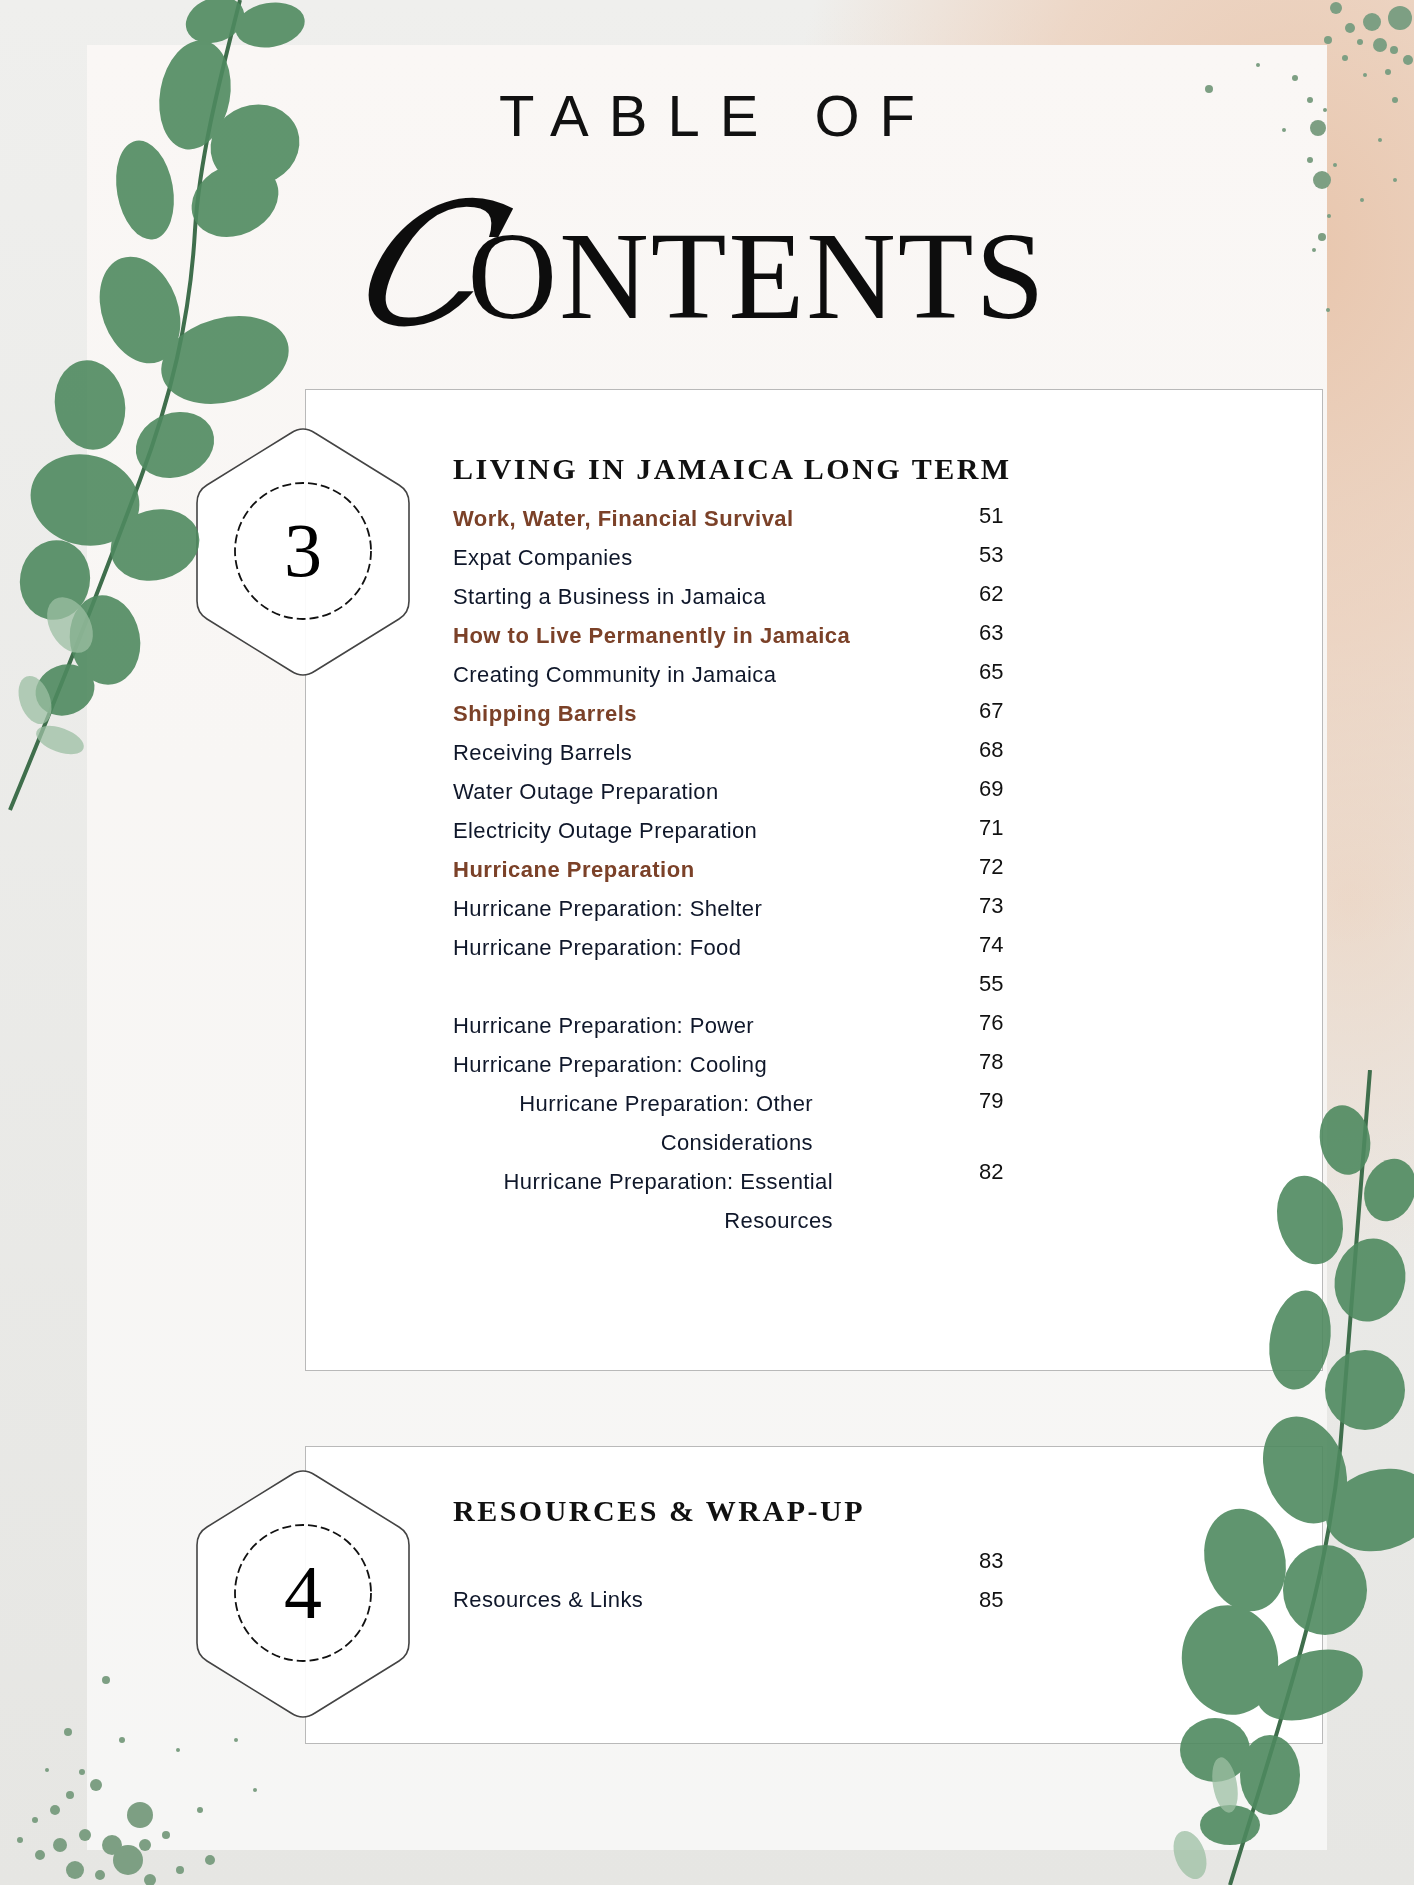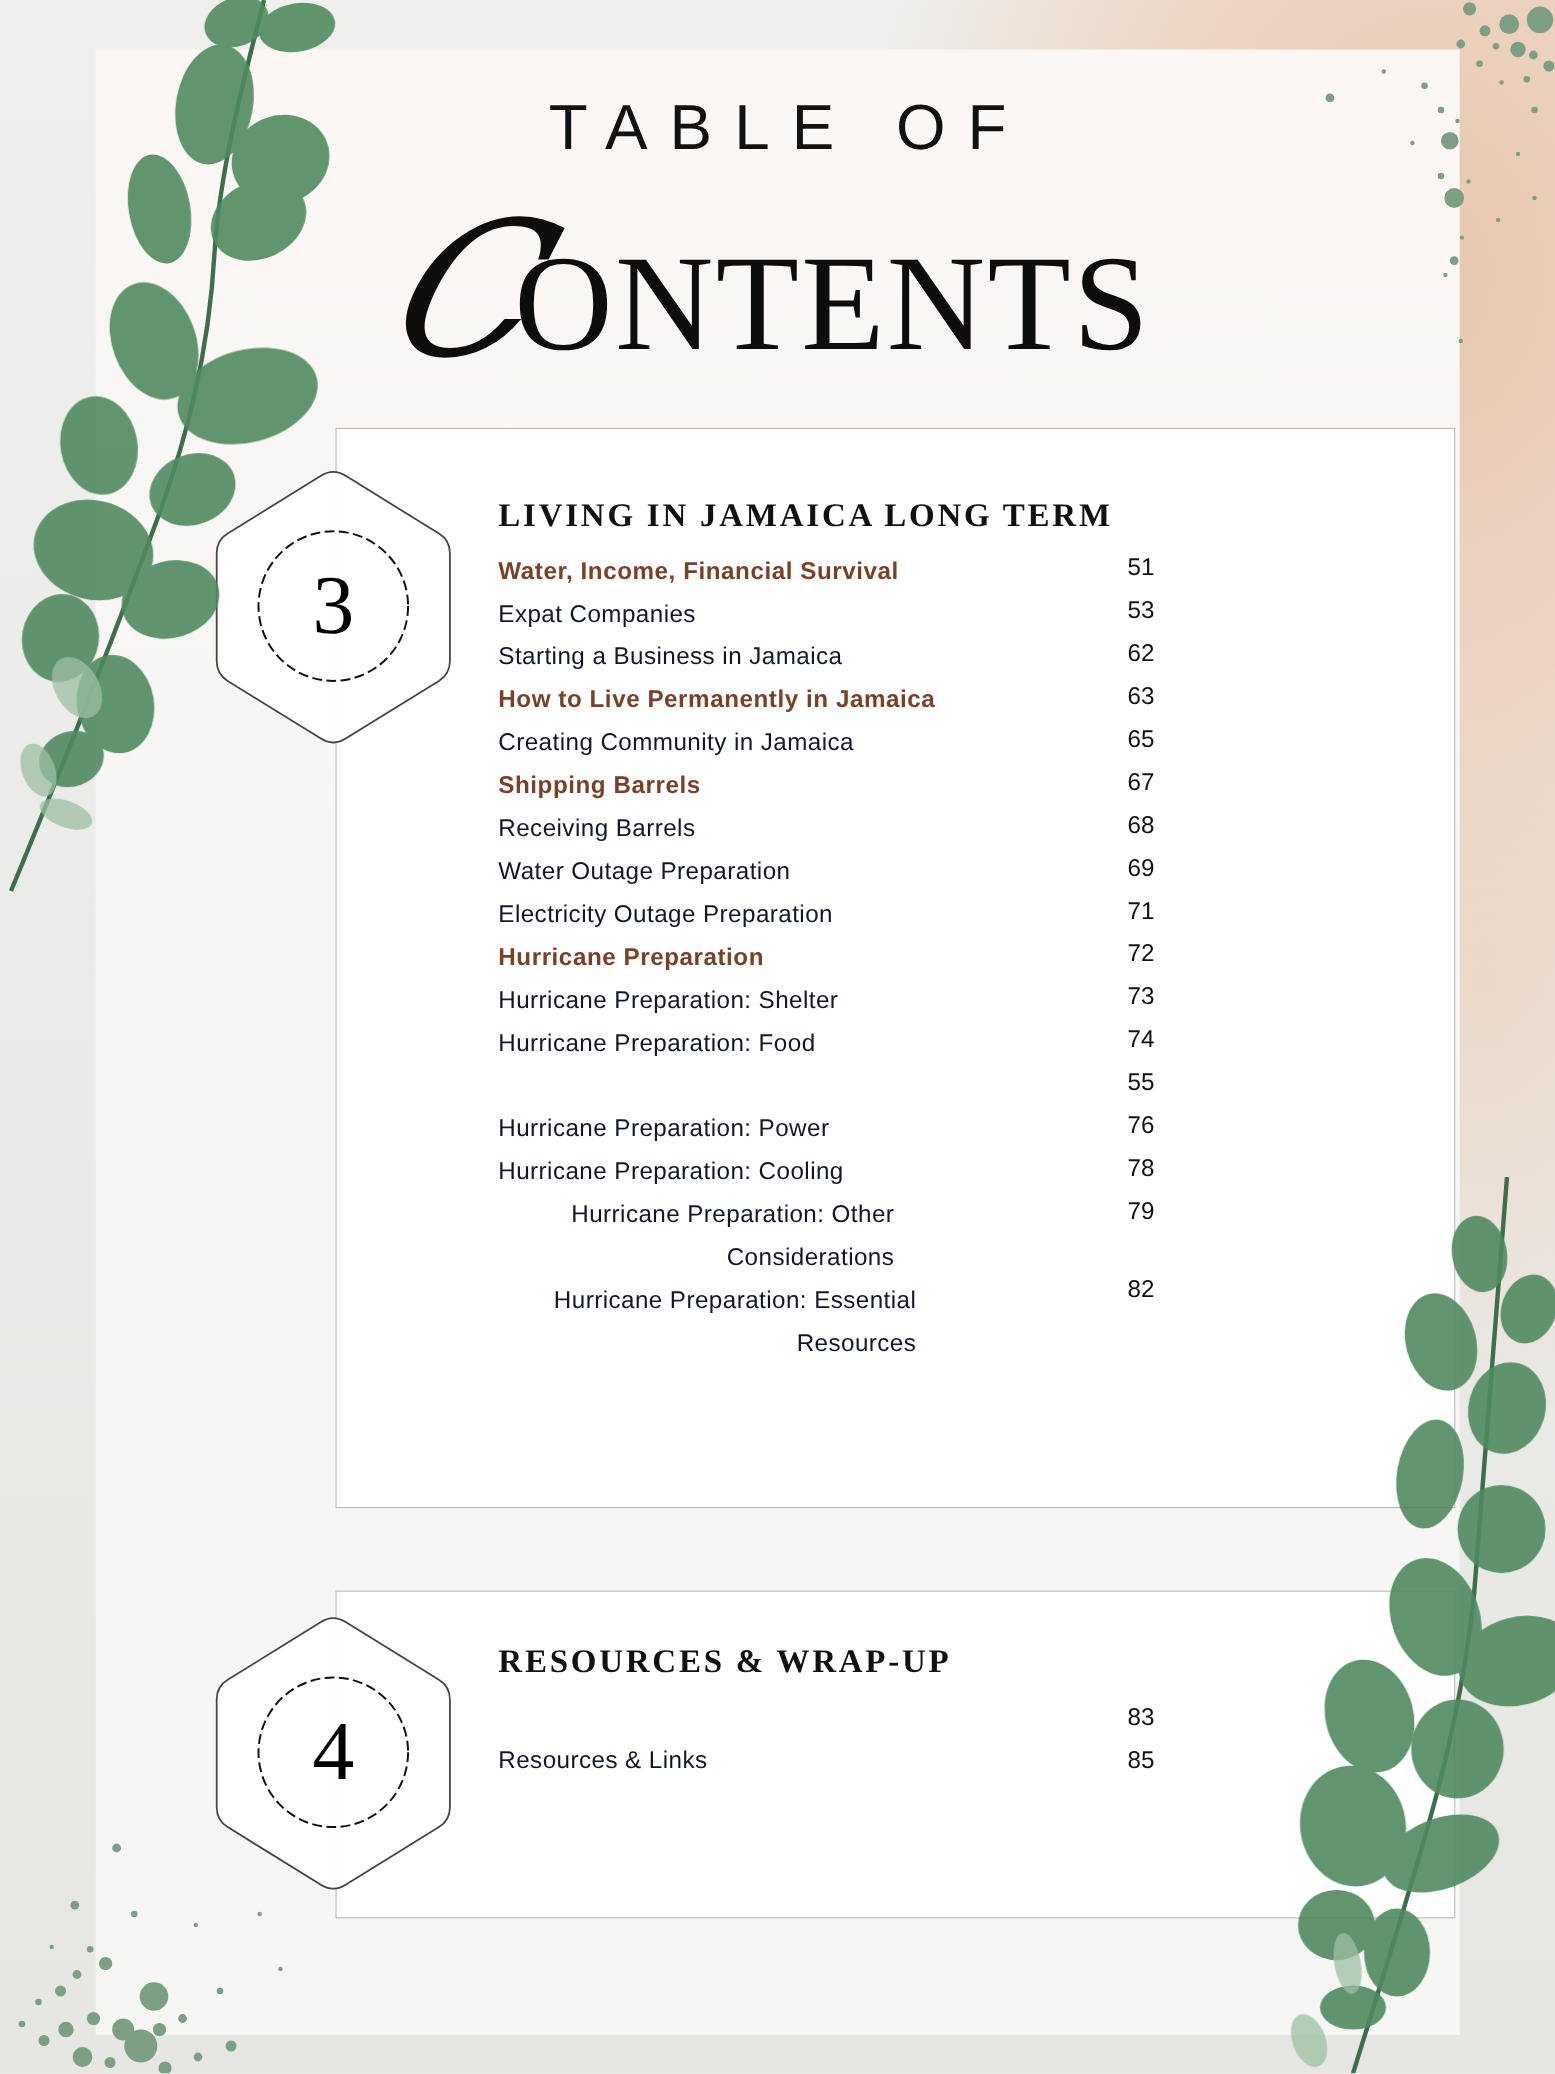--- a/index.html
+++ b/index.html
@@ -52,21 +52,21 @@
   }
   .entry-list { position:absolute; left:453px; width:580px; }
   .entry { position:relative; height:39px; }
   .entry.tall { height:78px;text-align:right; }
   .entry-label {
     position:absolute; left:0; top:0; width:420px; font-size:22px; line-height:39px;
     letter-spacing:0.4px; color:#0f172a;
   }
   .entry-label.primary { color:#7b4128; font-weight:700; letter-spacing:0.5px; }
   .entry-page {
-    position:absolute; left:572px; top:-3px; font-size:22px; line-height:39px; color:#111;
+    position:absolute; left:526px; top:-3px; font-size:22px; line-height:39px; color:#111;
   }
 
   .leaves { position:absolute; pointer-events:none; }
   .splatter { position:absolute; pointer-events:none; }
 </style>
 </head>
 <body>
 
 <div class="bg-texture"></div>
 <div class="page-panel"></div>
@@ -147,21 +147,21 @@
 <div class="hex-badge" style="left:193px;top:427px">
   <svg viewBox="0 0 220 250">
     <path d="M110 2 Q116 2 122 6 L206 58 Q216 64 216 76 L216 174 Q216 186 206 192 L122 244 Q116 248 110 248 Q104 248 98 244 L14 192 Q4 186 4 174 L4 76 Q4 64 14 58 L98 6 Q104 2 110 2 Z" fill="rgba(255,255,255,0.92)" stroke="#444" stroke-width="1.6"></path>
     <circle cx="110" cy="124" r="68" fill="none" stroke="#111" stroke-width="1.8" stroke-dasharray="9 4"></circle>
   </svg>
   <div class="hex-num">3</div>
 </div>
 <div class="section-title" style="top:452px">LIVING IN JAMAICA LONG TERM</div>
 <div class="entry-list" style="top:499px">
   <div class="entry">
-      <span class="entry-label primary">Water, Income, Financial Survival</span>
+      <span class="entry-label primary">Work, Water, Financial Survival</span>
       <span class="entry-page">51</span>
     </div>
   <div class="entry">
       <span class="entry-label">Expat Companies</span>
       <span class="entry-page">53</span>
     </div>
   <div class="entry">
       <span class="entry-label">Starting a Business in Jamaica</span>
       <span class="entry-page">62</span>
     </div>

